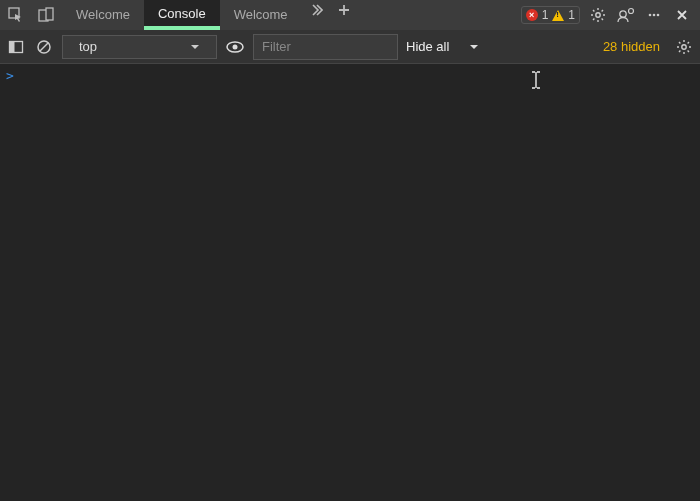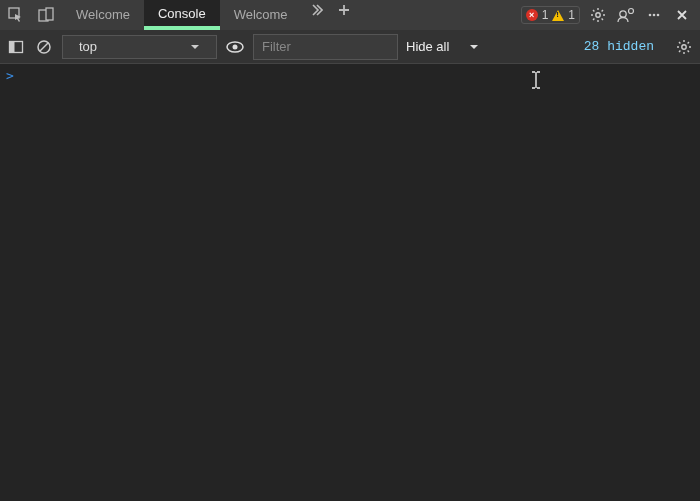--- a/index.html
+++ b/index.html
@@ -94,21 +94,21 @@
   .filter-input {
     width:145px;height:26px;
     background:#3b3b3b;border:1px solid #555;
     color:#ffffff;padding:0 8px;font-size:13px;
   }
   .filter-input::placeholder{color:#888;}
   .level-select{
     display:flex;align-items:center;gap:20px;color:#eee;cursor:pointer;
   }
   .toolbar .spacer{flex:1;}
-  .hidden-count{color:#7dd3fc;margin-right:12px;font-family:Liberation Mono, monospace;}
+  .hidden-count{color:#eab308;margin-right:6px;}
   .console-area{
     background:#242424;
     height:437px;
     padding:4px 6px;
     position:relative;
   }
   .prompt{
     color:#3a8ee6;font-family:monospace;font-size:13px;
   }
   .text-cursor{

